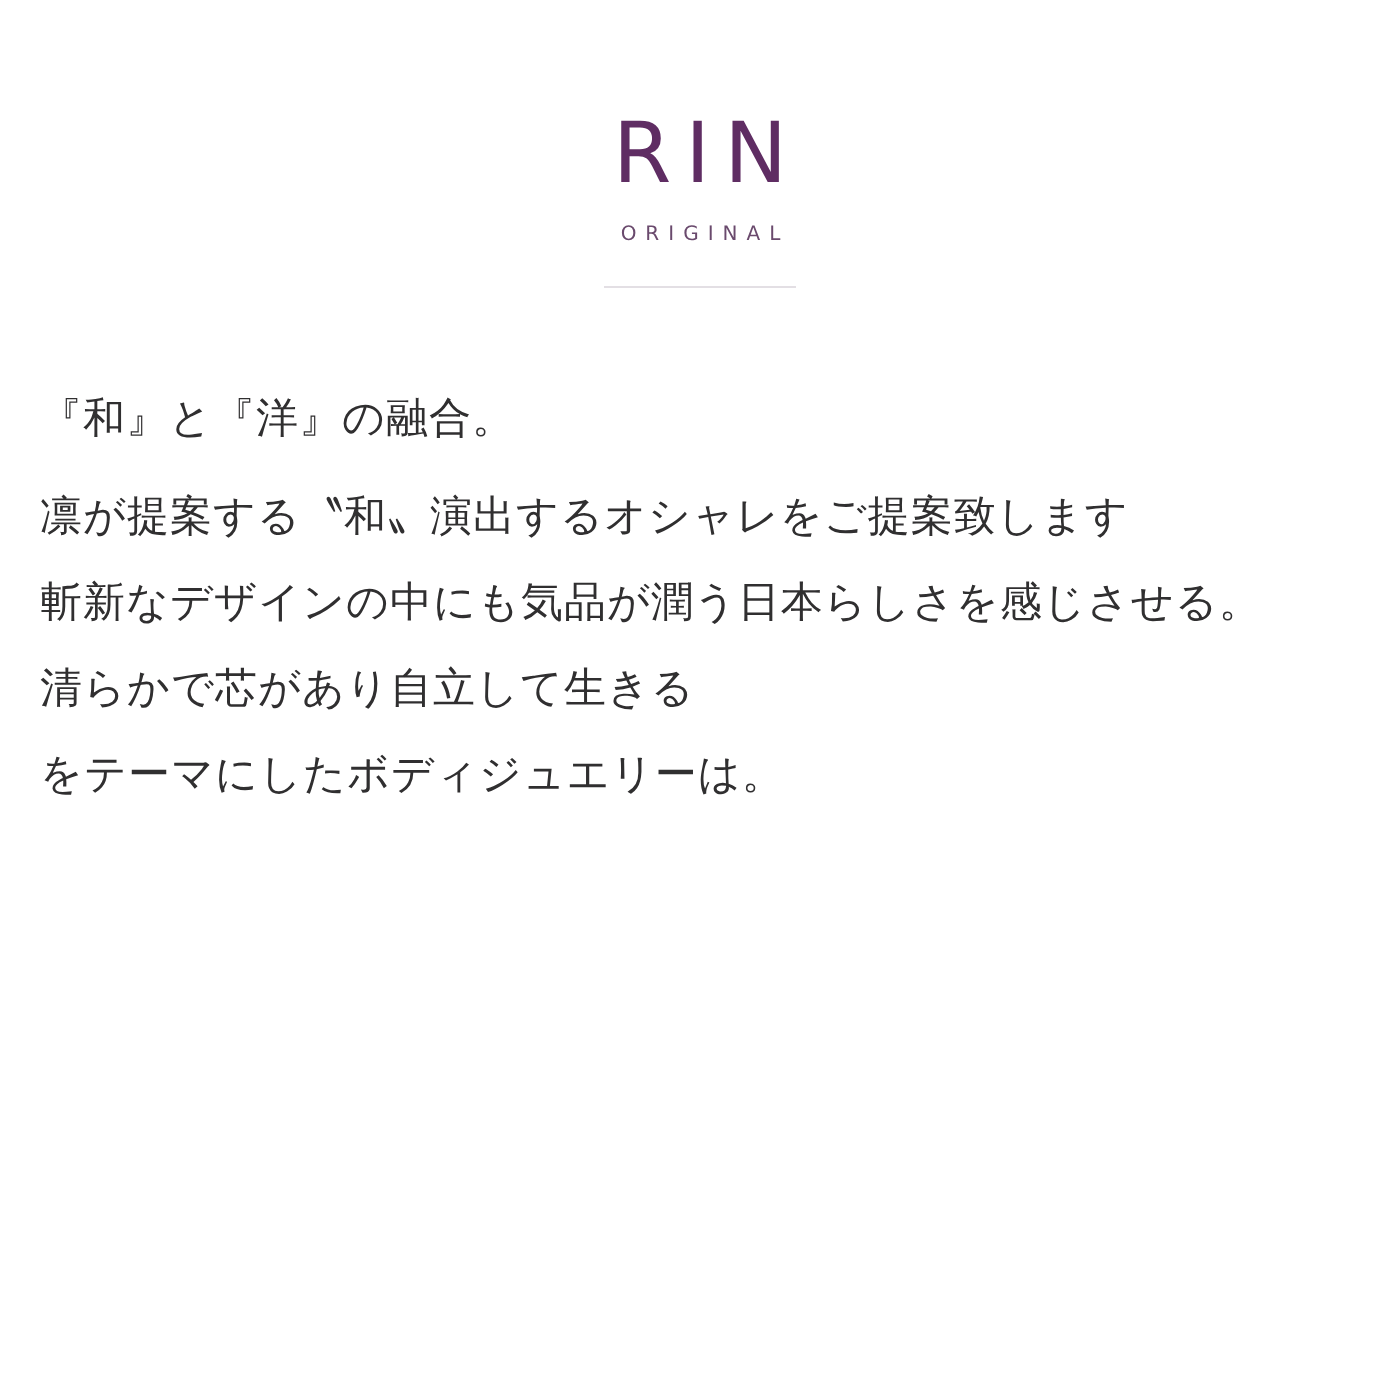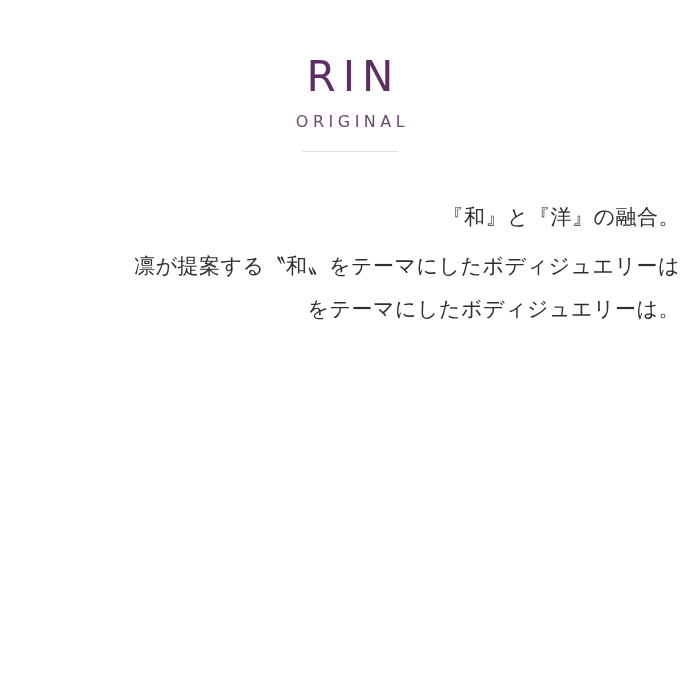--- a/index.html
+++ b/index.html
@@ -33,35 +33,35 @@
     font-size: 42px;
     letter-spacing: 7px;
     font-weight: 400;
     color: #5f2d63;
     line-height: 1;
     padding-left: 7px;
   }
   .brand-sub {
     margin-top: 14px;
     font-family: "DejaVu Sans", "Liberation Sans", sans-serif;
-    font-size: 16px;
+    font-size: 10px;
     letter-spacing: 4.5px;
     color: #6a4a6d;
     padding-left: 5px;
   }
   .divider {
     margin-top: 20px;
     width: 96px;
     height: 1px;
     background: #e3dfe4;
   }
   .body-copy {
     margin-top: 44px;
     width: 660px;
-    text-align: right;
+    text-align: left;
     font-size: 21px;
     line-height: 2.05;
     color: #302f30;
     letter-spacing: 0.5px;
   }
   .body-copy p {
     margin: 0;
   }
   .body-copy p.lead {
     margin-bottom: 6px;
@@ -74,17 +74,19 @@
 
   <div class="brand">
     <div class="brand-name">RIN</div>
     <div class="brand-sub">ORIGINAL</div>
   </div>
 
   <div class="divider"></div>
 
   <div class="body-copy">
     <p class="lead">『和』と『洋』の融合。</p>
-    <p>凛が提案する〝和〟をテーマにしたボディジュエリーは</p>
+    <p>凛が提案する〝和〟演出するオシャレをご提案致します</p>
+    <p>斬新なデザインの中にも気品が潤う日本らしさを感じさせる。</p>
+    <p>清らかで芯があり自立して生きる</p>
     <p>をテーマにしたボディジュエリーは。</p>
   </div>
 
 </div>
 
 </body></html>

